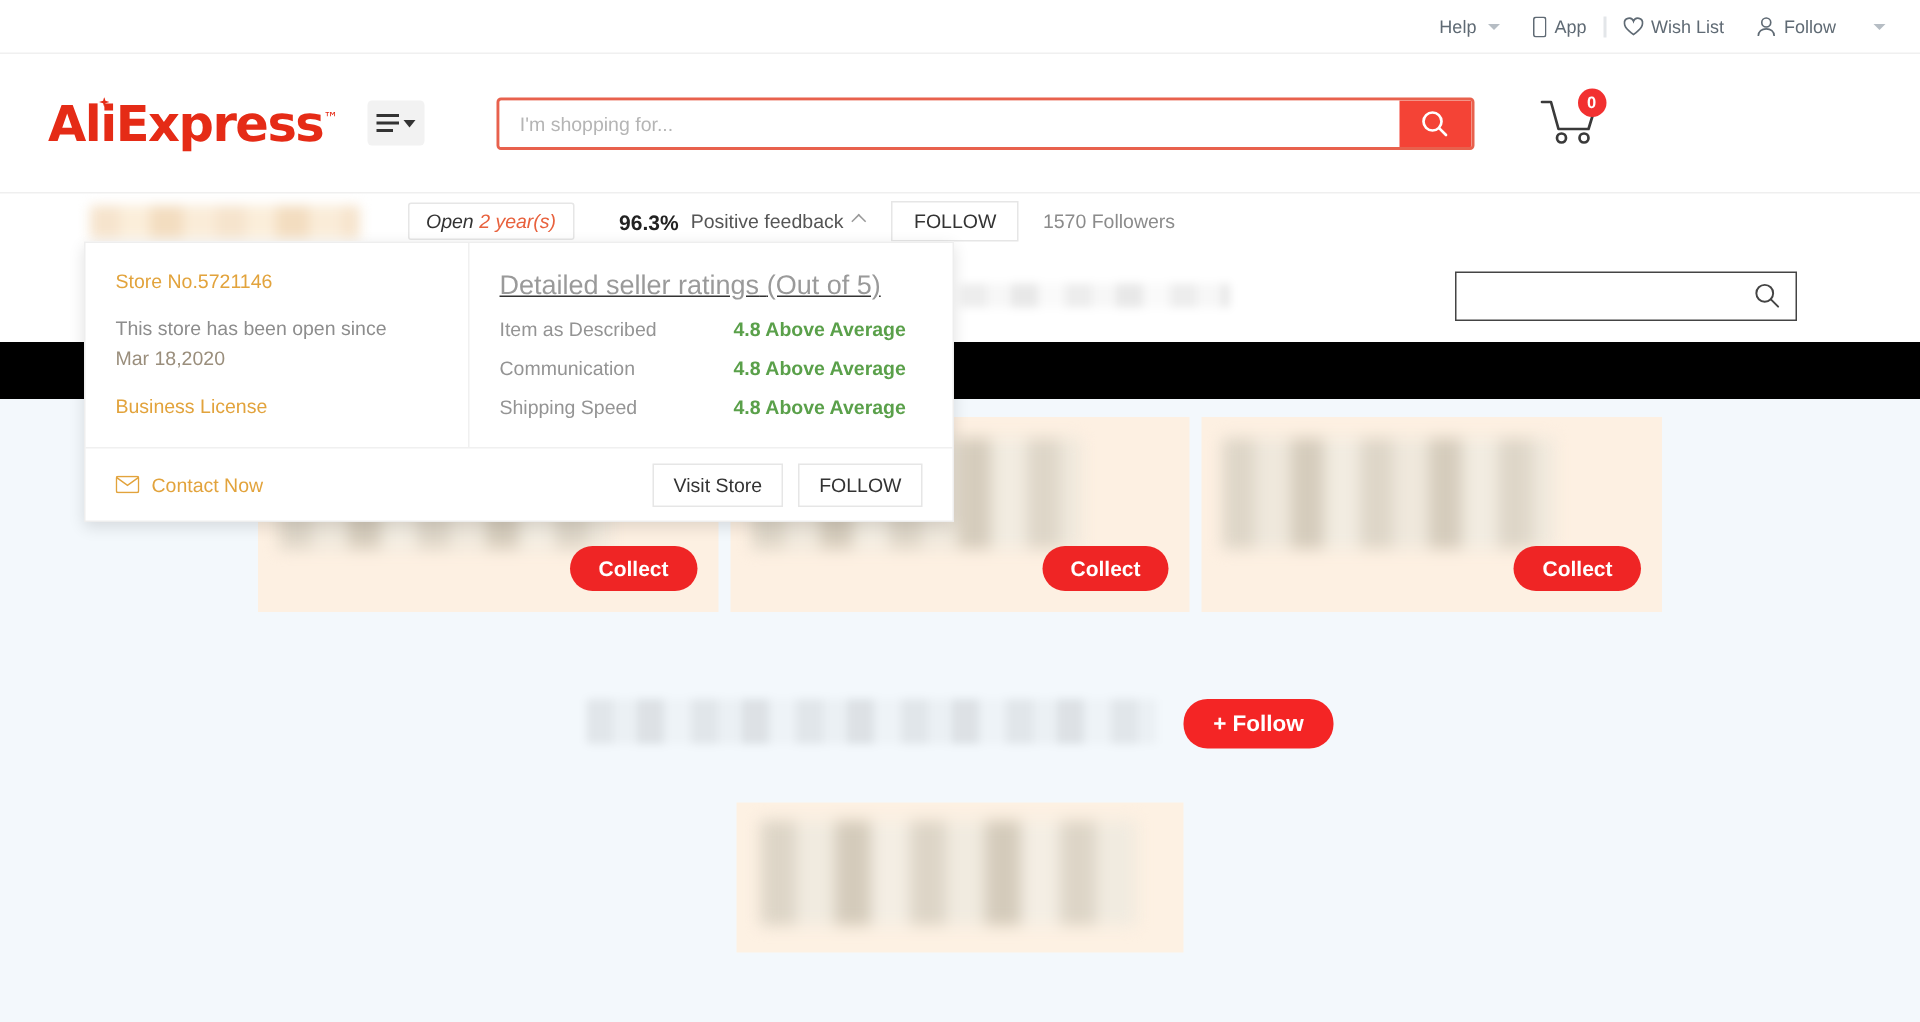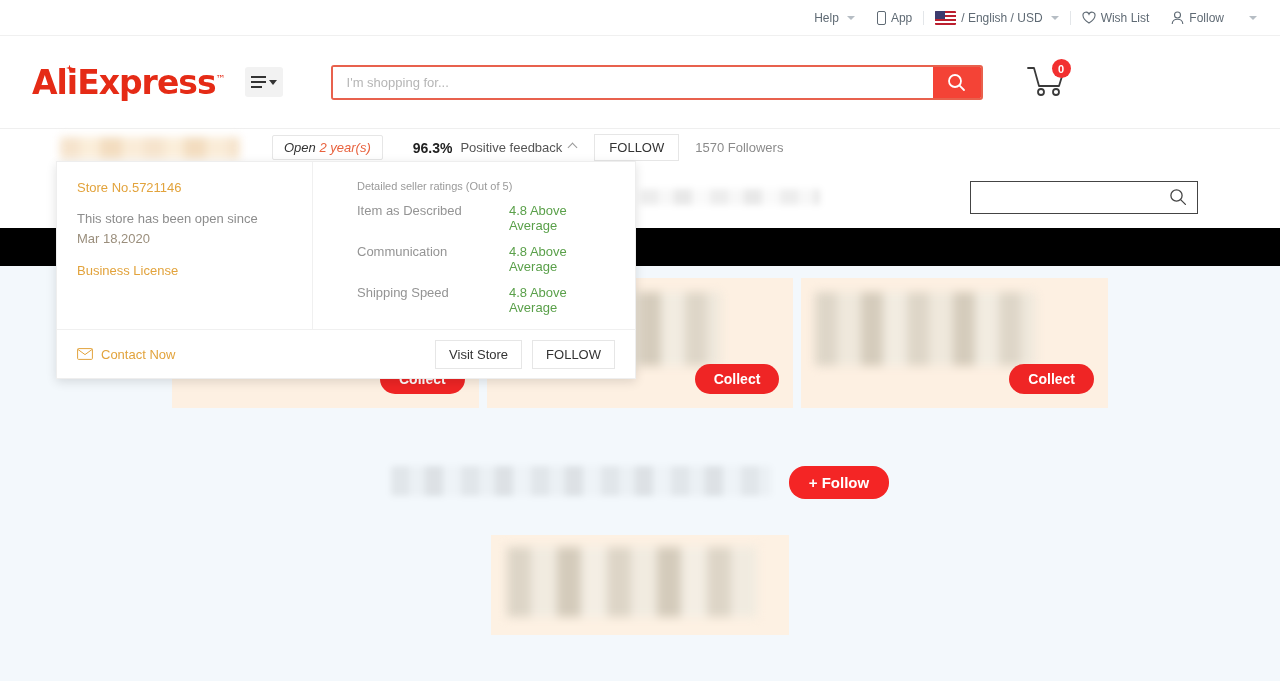--- a/index.html
+++ b/index.html
@@ -151,43 +151,43 @@
   .followers { margin-left: 16px; font-size: 13px; color: #8b8b8b; }
 
   
   .panel {
     position: absolute; left: 56px; top: 161px;
     width: 580px; background: #fff;
     border: 1px solid #eee;
     box-shadow: 0 3px 10px rgba(0,0,0,.12);
     z-index: 30;
   }
-  .panel-body { display: flex; min-height: 136px; gap: 24px; }
+  .panel-body { display: flex; min-height: 136px; }
   .panel-left {
     width: 256px; padding: 18px 20px 14px;
     border-right: 1px solid #f0f0f0;
   }
   .panel-right { flex: 1; padding: 18px 20px 14px; }
   .store-no {
     font-size: 13px; color: #e2a33c; cursor: pointer;
   }
   .open-since {
     margin-top: 14px; font-size: 13px; color: #8d8d8d; line-height: 1.55;
   }
   .open-since .date { color: #9a8e7c; }
   .biz-license {
     margin-top: 14px; font-size: 13px; color: #e2a33c; cursor: pointer;
   }
-  .dsr-title { font-size: 11px; font-weight: bold; color: #333; }
+  .dsr-title { font-size: 18px; font-weight: bold; color: #333; text-decoration: underline; }
   .dsr-title span { color: #9a9a9a; font-weight: normal; }
   .dsr-row {
     display: flex; margin-top: 11px; font-size: 13px;
   }
   .dsr-name { width: 156px; color: #949494; }
-  .dsr-val { color: #5aa04a; }
+  .dsr-val { color: #5aa04a; font-weight: bold; }
   .panel-foot {
     border-top: 1px solid #f0f0f0;
     height: 49px; display: flex; align-items: center;
     padding: 0 20px;
   }
   .contact-now {
     display: flex; align-items: center; gap: 8px;
     font-size: 13px; color: #e2a33c; cursor: pointer;
   }
   .panel-foot .spacer { flex: 1; }
@@ -280,25 +280,20 @@
     <span>Help</span>
     <span class="caret"></span>
   </div>
   <div class="tb-item">
     <svg class="ico" width="9" height="14" viewBox="0 0 9 14">
       <rect x="0.5" y="0.5" width="8" height="13" rx="1.5" fill="none" stroke="#5f6a74"></rect>
     </svg>
     <span>App</span>
   </div>
   <div class="tb-sep"></div>
-  <div class="tb-item">
-    <span class="flag"></span>
-    <span>/ English /  USD</span>
-    <span class="caret"></span>
-  </div>
   <div class="tb-sep"></div>
   <div class="tb-item">
     <svg class="ico" width="14" height="13" viewBox="0 0 14 13">
       <path d="M7 12C7 12 1 8.2 1 4.6A3.1 3.1 0 0 1 7 3.2 3.1 3.1 0 0 1 13 4.6C13 8.2 7 12 7 12Z" fill="none" stroke="#5f6a74" stroke-width="1.1"></path>
     </svg>
     <span>Wish List</span>
   </div>
   <div class="tb-item">
     <svg class="ico" width="13" height="14" viewBox="0 0 13 14">
       <circle cx="6.5" cy="4" r="3" fill="none" stroke="#5f6a74" stroke-width="1.1"></circle>

